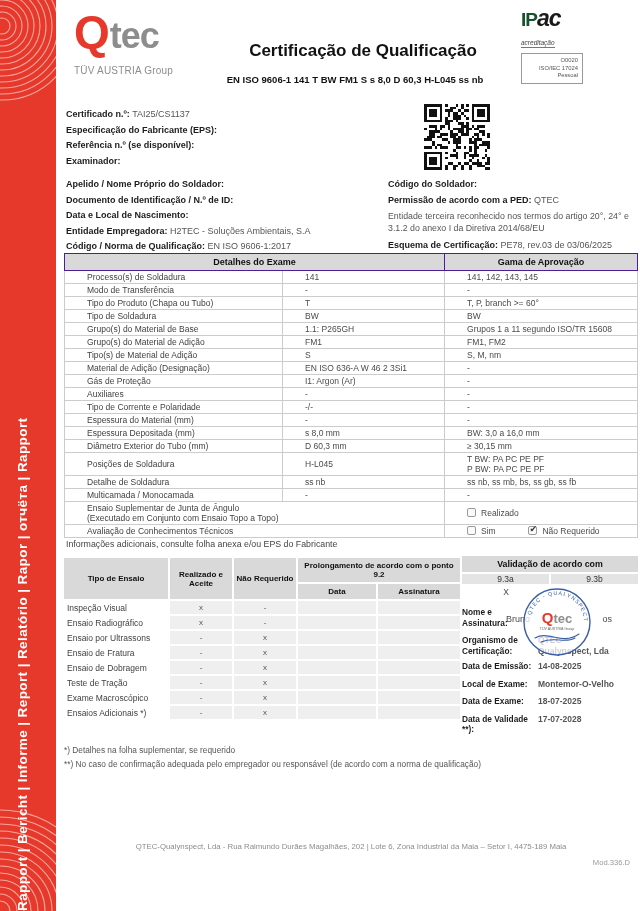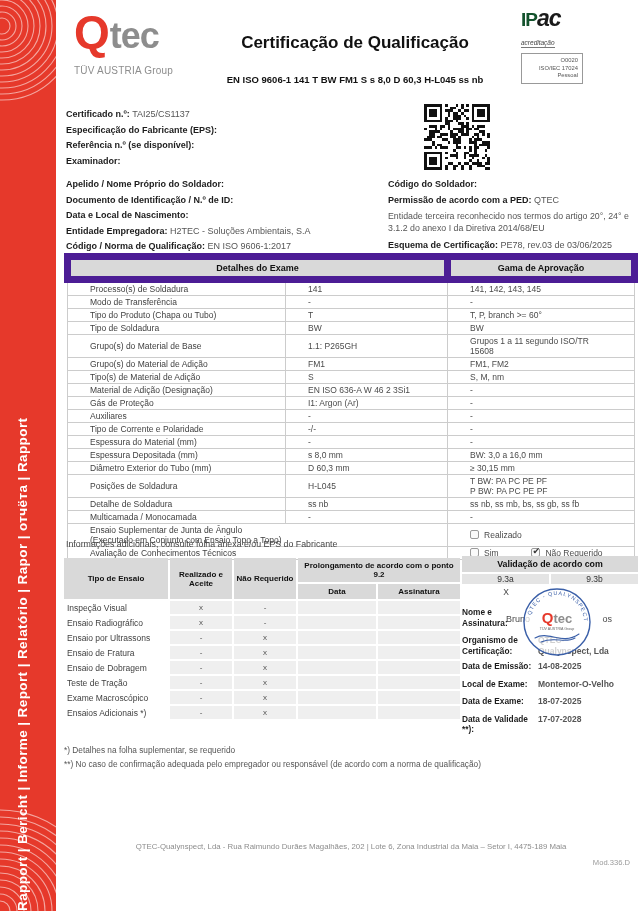--- a/index.html
+++ b/index.html
@@ -32,21 +32,21 @@
   .lbl { font-weight:bold; color:#1c1c1c; }
   .val { color:#555; font-weight:normal; }
   .cert-block { position:absolute; left:66px; top:107px; width:350px; font-size:9px; line-height:15.5px; }
   .qr { position:absolute; left:424px; top:104px; width:66px; height:66px; }
   .welder-left { position:absolute; left:66px; top:177px; width:320px; font-size:9px; line-height:15.5px; }
   .welder-right { position:absolute; left:388px; top:177px; width:250px; font-size:9px; line-height:15.5px; }
   .third-party { font-size:8.8px; color:#555; line-height:11.5px; margin:3px 0 4px 0; }
 
   
   .exam-table { position:absolute; left:64px; top:253px; width:574px; border-collapse:collapse; font-size:8.5px; table-layout:fixed; }
-  .exam-table th { background:#d9d9d9; border:7px solid #4c1d95; font-size:9px; font-weight:bold; color:#111; padding:3px 2px; text-align:center; }
+  .exam-table th { background:#d9d9d9; border:1px solid #4c1d95; font-size:9px; font-weight:bold; color:#111; padding:3px 2px; text-align:center; }
   .exam-table td { border:1px solid #ccc; color:#4a4a4a; padding:1px 22px; height:13px; vertical-align:middle; }
   .exam-table td.l { color:#3f3f3f; }
   .pre { white-space:pre-line; }
   .cb { display:inline-block; width:9px; height:9px; border:1px solid #9a9a9a; border-radius:2px; background:#fafafa;
         vertical-align:-1px; margin-right:5px; position:relative; }
   .cb.checked::after { content:"\2714"; position:absolute; left:0px; top:-3px; font-size:9px; color:#3a3a3a; }
   .note { position:absolute; left:66px; top:539px; font-size:8.8px; color:#454545; }
 
   
   .tests-table { position:absolute; left:62px; top:556px; width:400px; border-collapse:separate; border-spacing:2px; font-size:8.5px; table-layout:fixed; }
@@ -117,21 +117,21 @@
     </svg>
   </aside>
 
   <div class="logo">
     <div class="logo-main">
       <span class="logo-q">Q</span><span class="logo-tec">tec</span>
     </div>
     <div class="logo-group">TÜV AUSTRIA Group</div>
   </div>
 
-  <h1 class="doc-title" style="margin:0">Certificação de Qualificação</h1>
+  <h1 class="doc-title" style="margin:8px">Certificação de Qualificação</h1>
   <div class="std-line">EN ISO 9606-1 141 T BW FM1 S s 8,0 D 60,3 H-L045 ss nb</div>
 
   <div class="ipac">
     <div class="ipac-word">
       <span class="ipac-ip">IP</span><span class="ipac-ac">ac</span>
     </div>
     <span class="ipac-sub">acreditação</span>
     <div class="ipac-box">
       <div>O0020</div>
       <div>ISO/IEC 17024</div>

